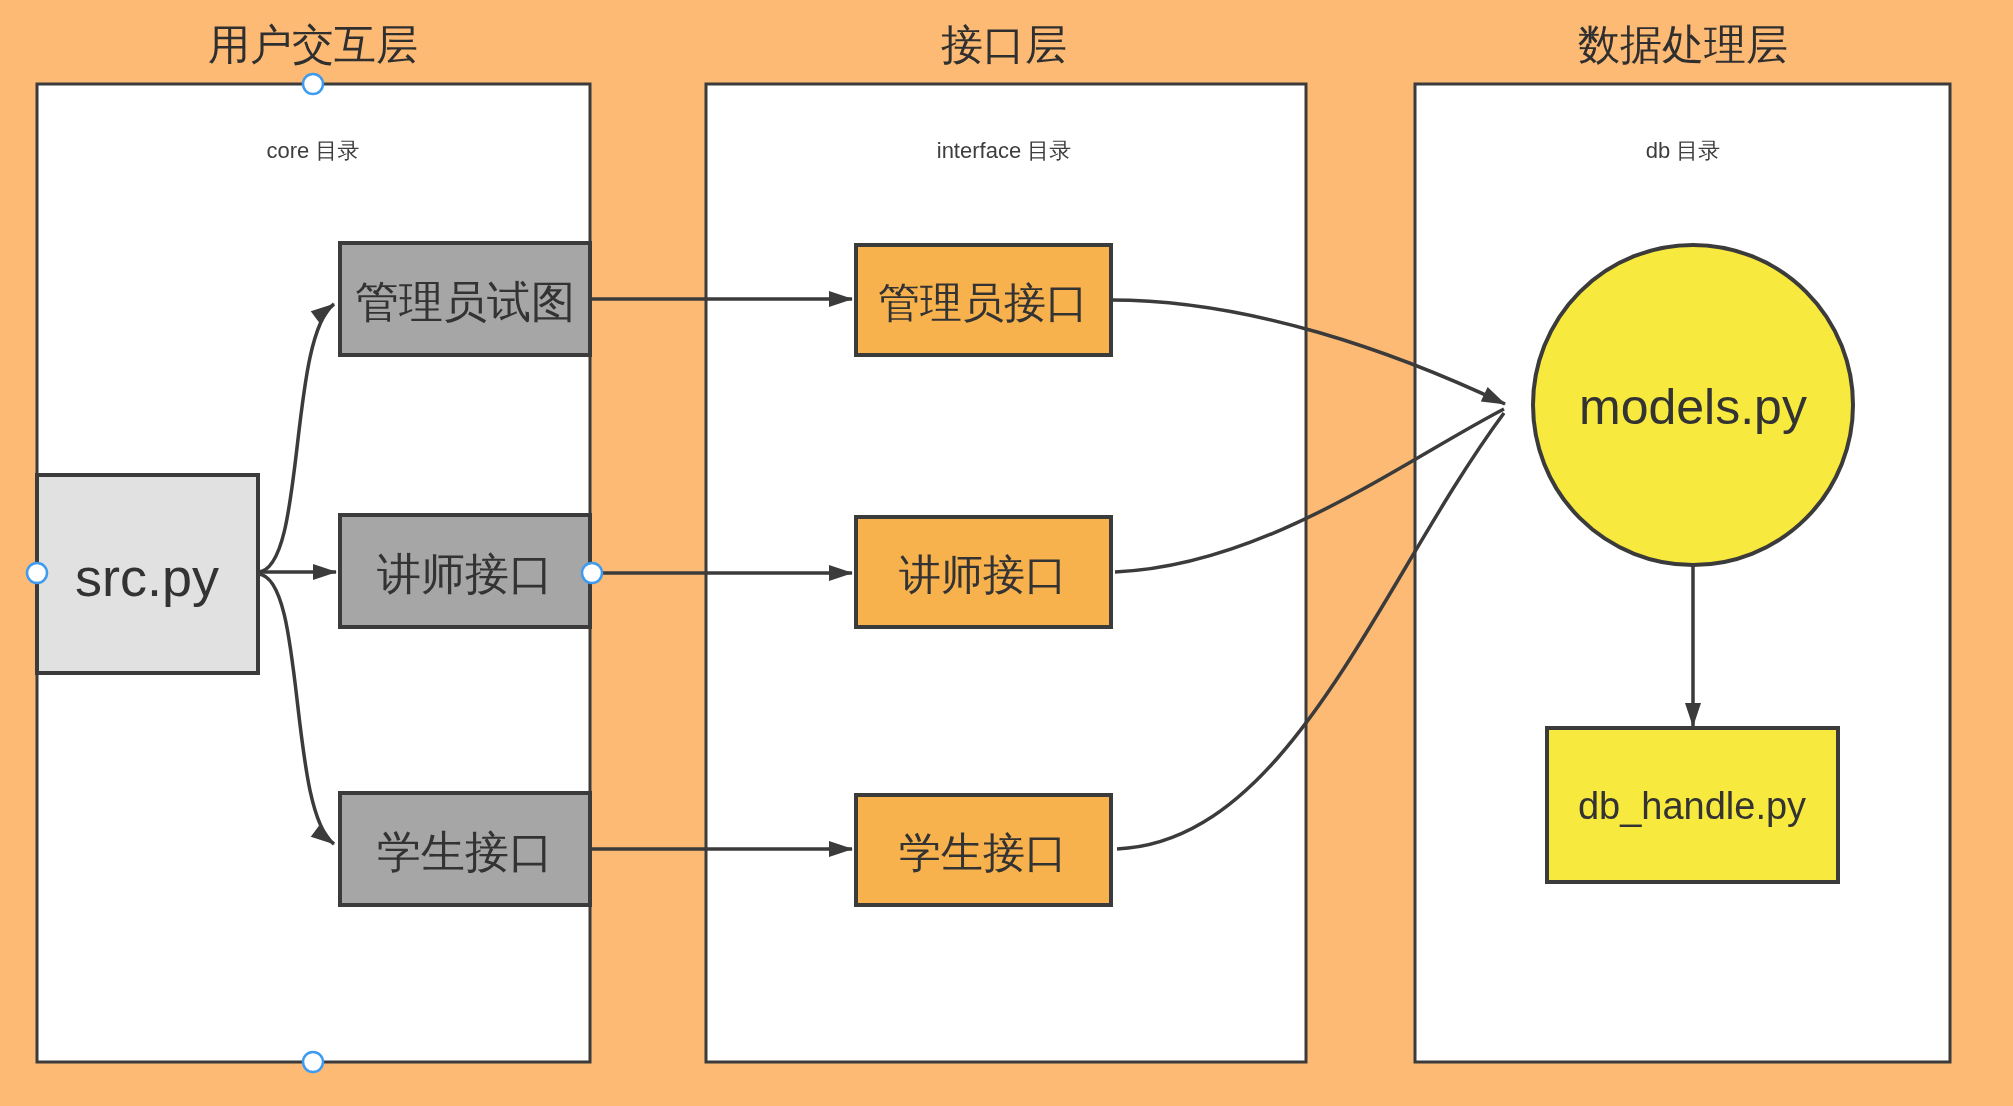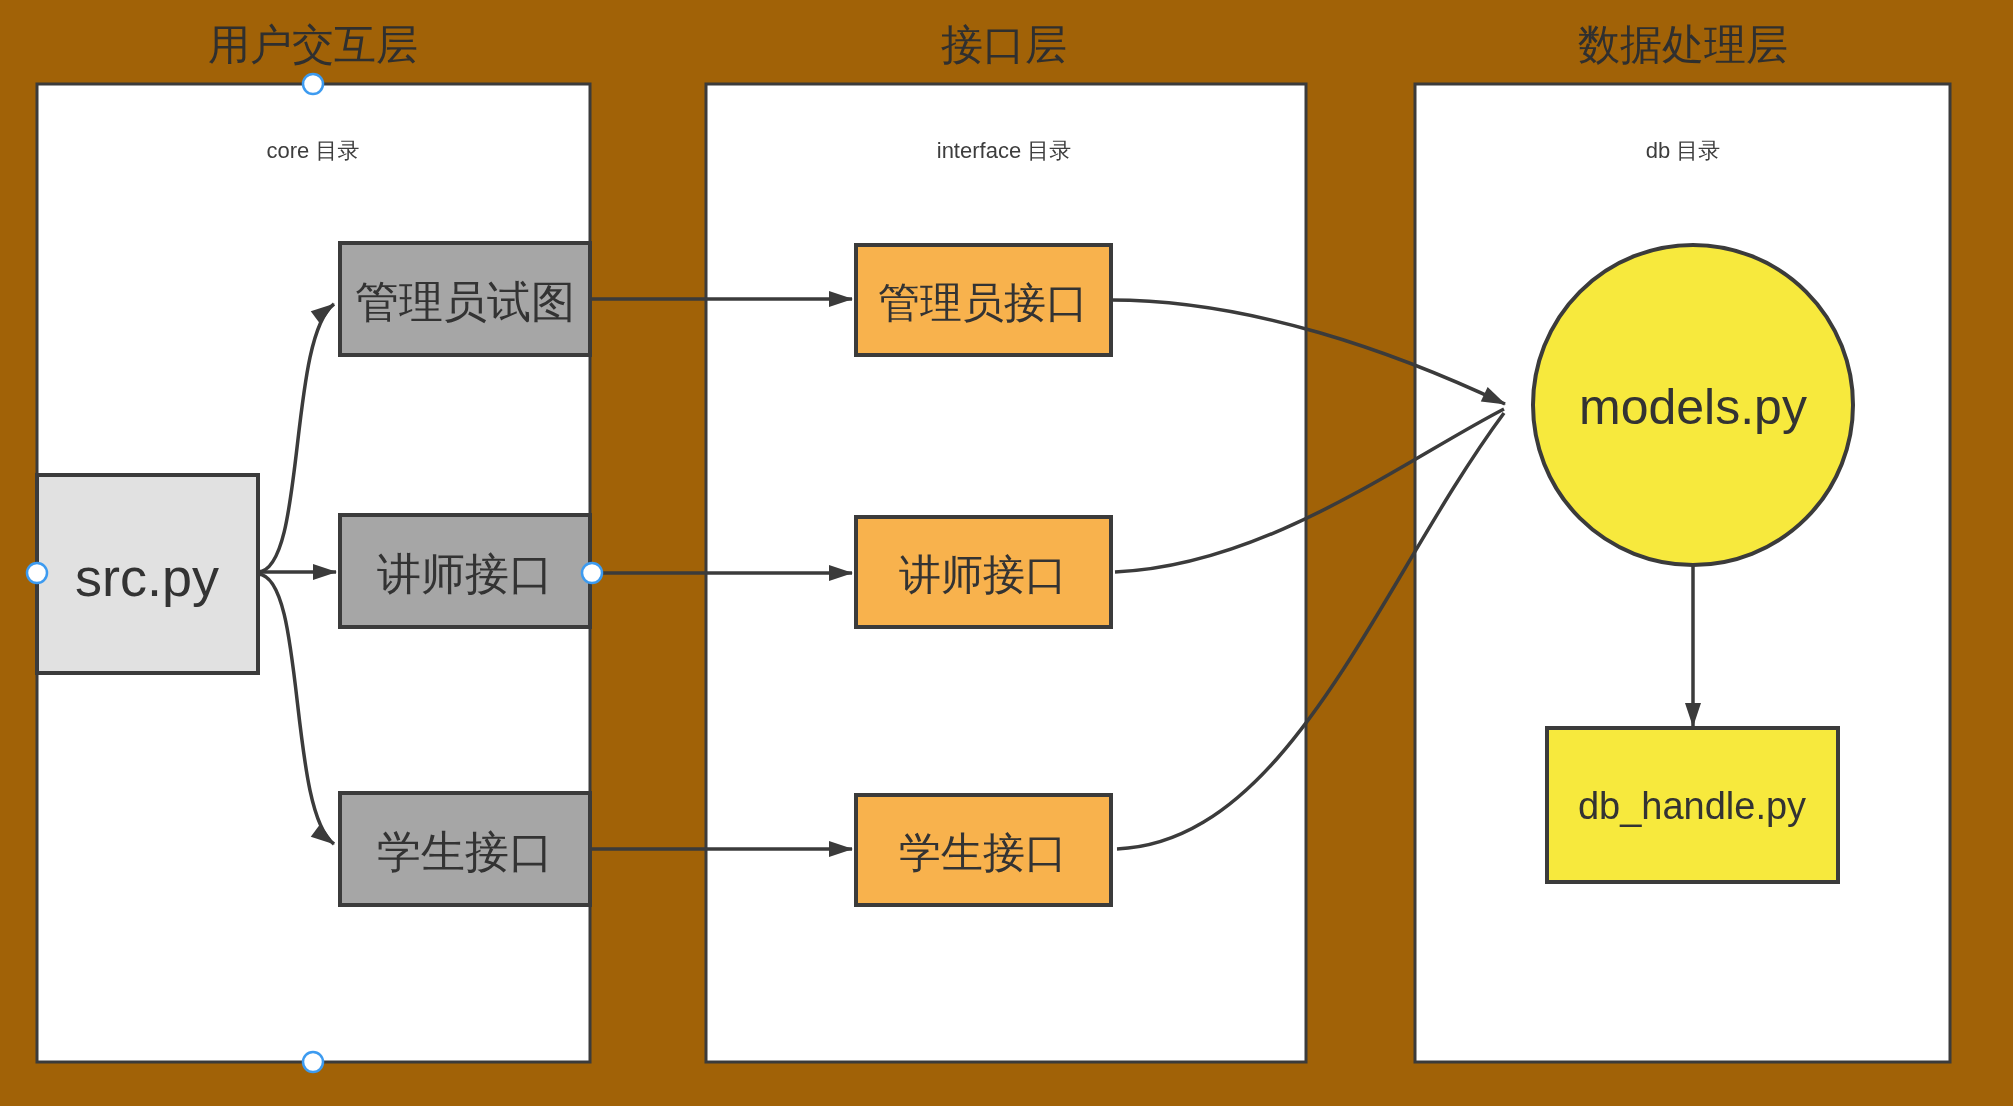--- a/index.html
+++ b/index.html
@@ -1,16 +1,16 @@
 <!DOCTYPE html>
 <html><head>
 <meta charset="utf-8">
 <style>
   html, body { margin: 0; padding: 0; background: #ffffff; }
-  .stage { position: relative; width: 2013px; height: 1106px; background: #a16207;
+  .stage { position: relative; width: 2013px; height: 1106px; background: #fdba74;
            font-family: "Liberation Sans", "DejaVu Sans", sans-serif; }
   svg { display: block; }
   .layer-box   { stroke: #3b3b3b; stroke-width: 3; }
   .node-box    { stroke: #3b3b3b; stroke-width: 4; }
   .edge        { fill: none; stroke: #3b3b3b; stroke-width: 3.5; }
   .conn-point  { stroke-width: 2.5; }
   .layer-title { font-size: 42px; fill: #2f2f2f; text-anchor: middle; }
   .dir-label   { font-size: 22px; fill: #3d3d3d; text-anchor: middle; }
   .node-label  { fill: #333333; text-anchor: middle; }
   .lbl-44 { font-size: 44px; }

